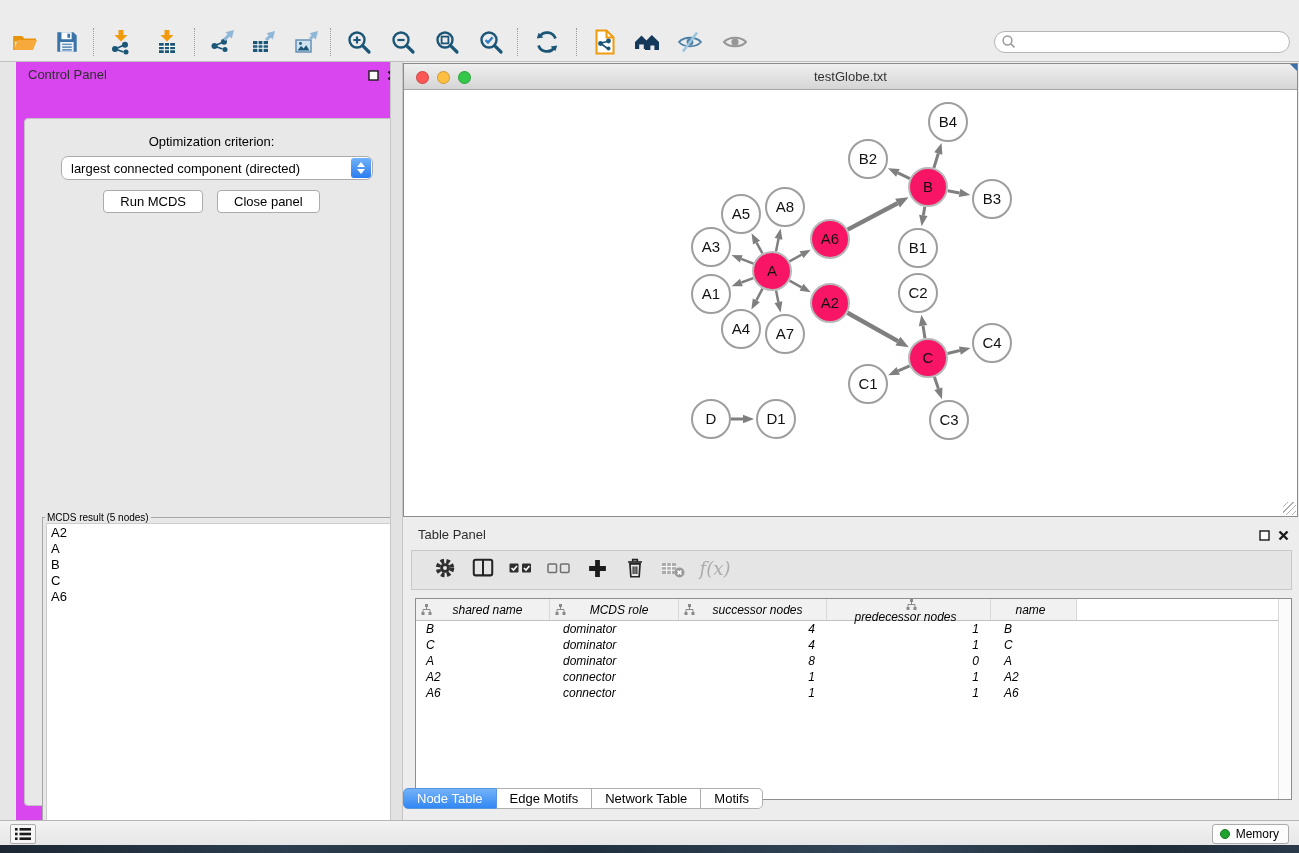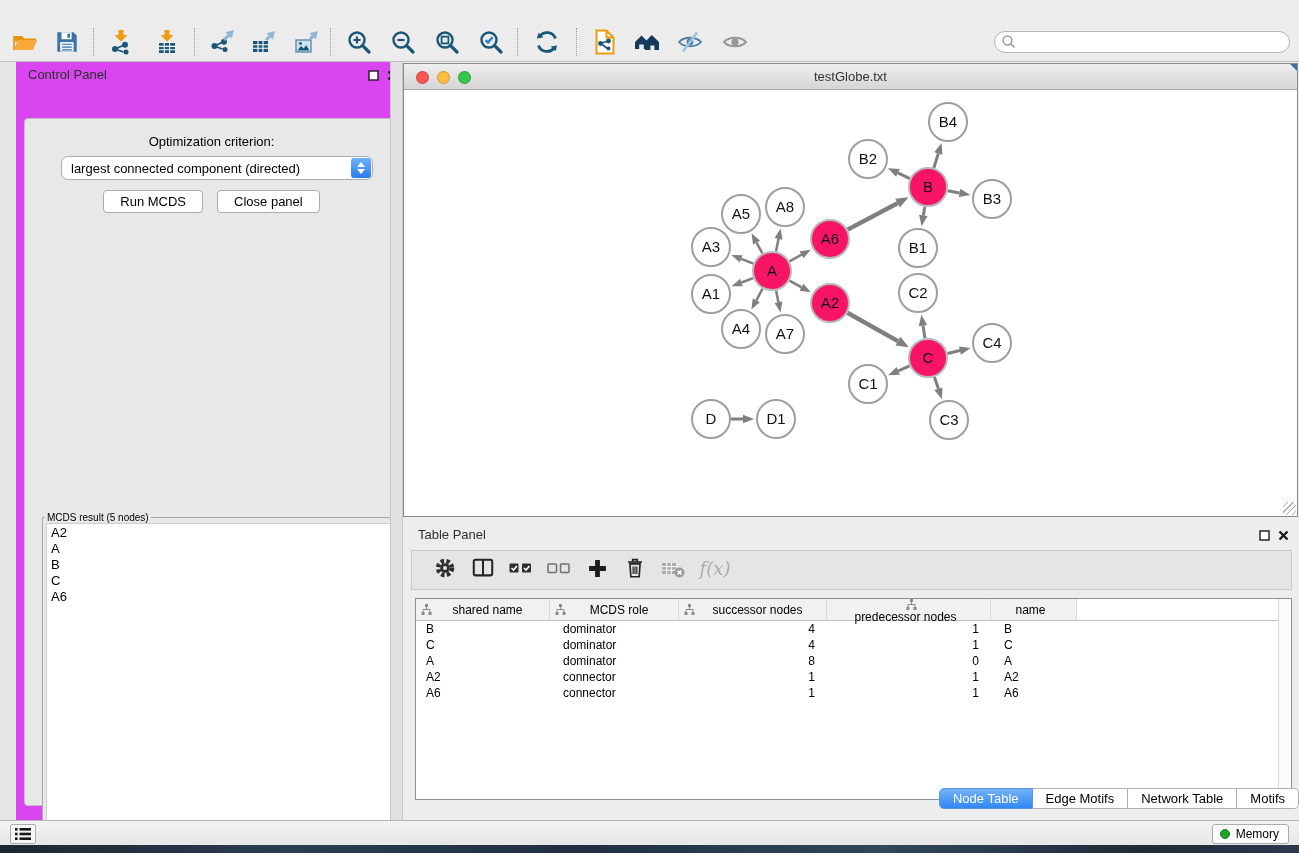--- a/index.html
+++ b/index.html
@@ -86,34 +86,34 @@
   .corner-mark { position:absolute; right:0; top:0; width:0; height:0;
     border-top:7px solid #3E6FA8; border-left:7px solid transparent; }
 
   
   .table-panel { position:absolute; left:0; top:460px; width:896px; height:296px; background:#EDEDED; }
   .tp-toolbar { position:absolute; left:8px; top:28px; width:881px; height:40px;
     background:#E5E5E5; border:1px solid #C8C8C8; display:flex; align-items:flex-start; }
   .tpbtn { width:38px; height:34px; display:flex; align-items:center; justify-content:center; }
   .fx { font-family:"DejaVu Serif",serif; font-style:italic; font-size:18px; color:#ABABAB; }
   .datatable { position:absolute; left:12px; top:76px; width:877px; height:202px; background:#fff;
-    border:1px solid #8E8E8E; overflow:hidden; }
+    border:1px solid #8E8E8E; overflow:hidden;font-style:italic; }
   .thead { display:flex; height:22px; border-bottom:1px solid #C2C2C2; background:#fff; }
   .th { display:flex; align-items:center; background:#F1F1F1; border-right:1px solid #D8D8D8;
     font-size:12px; color:#000; }
   .th svg { margin-left:5px; flex:0 0 auto; }
   .th span { flex:1; text-align:center; padding-right:6px; }
   .tr { display:flex; height:16px; }
   .td { font-size:12px; line-height:16px; color:#000; }
   .c0 { width:134px; } .c1 { width:129px; } .c2 { width:148px; } .c3 { width:164px;flex-direction:column; } .c4 { width:86px; }
   .td.c0 { padding-left:10px; } .td.c1 { padding-left:13px; }
   .td.c2, .td.c3 { text-align:right; padding-right:12px; }
   .td.c4 { padding-left:13px; }
   .tbl-scroll { position:absolute; right:0; top:0; bottom:0; width:13px; background:#FBFBFB; border-left:1px solid #D8D8D8; }
-  .tp-tabs { position:absolute; left:0; right:0; top:266px; display:flex; justify-content:flex-end; }
+  .tp-tabs { position:absolute; left:0; right:0; top:266px; display:flex; justify-content:flex-start; }
 
   
   .statusbar { position:absolute; left:0; top:820px; width:1299px; height:25px;
     background:linear-gradient(#F3F3F3,#E6E6E6); border-top:1px solid #B5B5B5; }
   .listbtn { position:absolute; left:10px; top:3px; width:26px; height:20px; background:#F7F7F7;
     border:1px solid #ACACAC; border-radius:2px; display:flex; align-items:center; justify-content:center; }
   .membtn { position:absolute; right:10px; top:3px; height:20px; padding:0 9px 0 7px; background:#FDFDFD;
     border:1px solid #ABABAB; border-radius:3px; display:flex; align-items:center; gap:6px; }
   .memdot { width:10px; height:10px; border-radius:50%; background:#1FA32E; border:1px solid #157A20; }
   .membtn span { font-size:12px; color:#000; }

